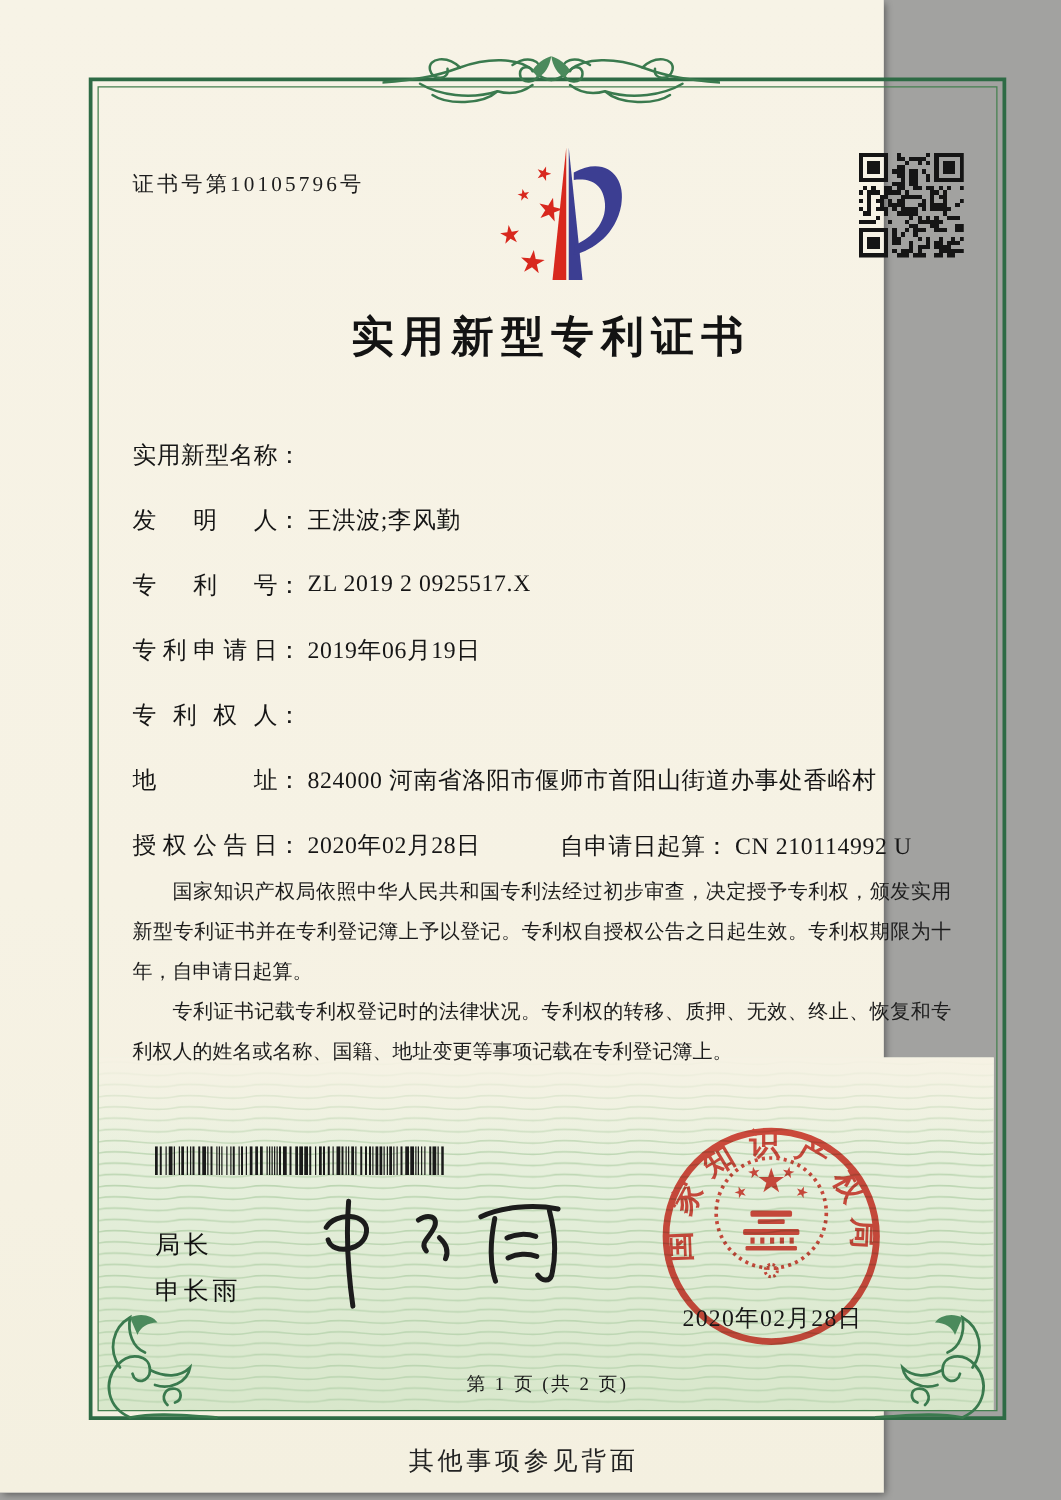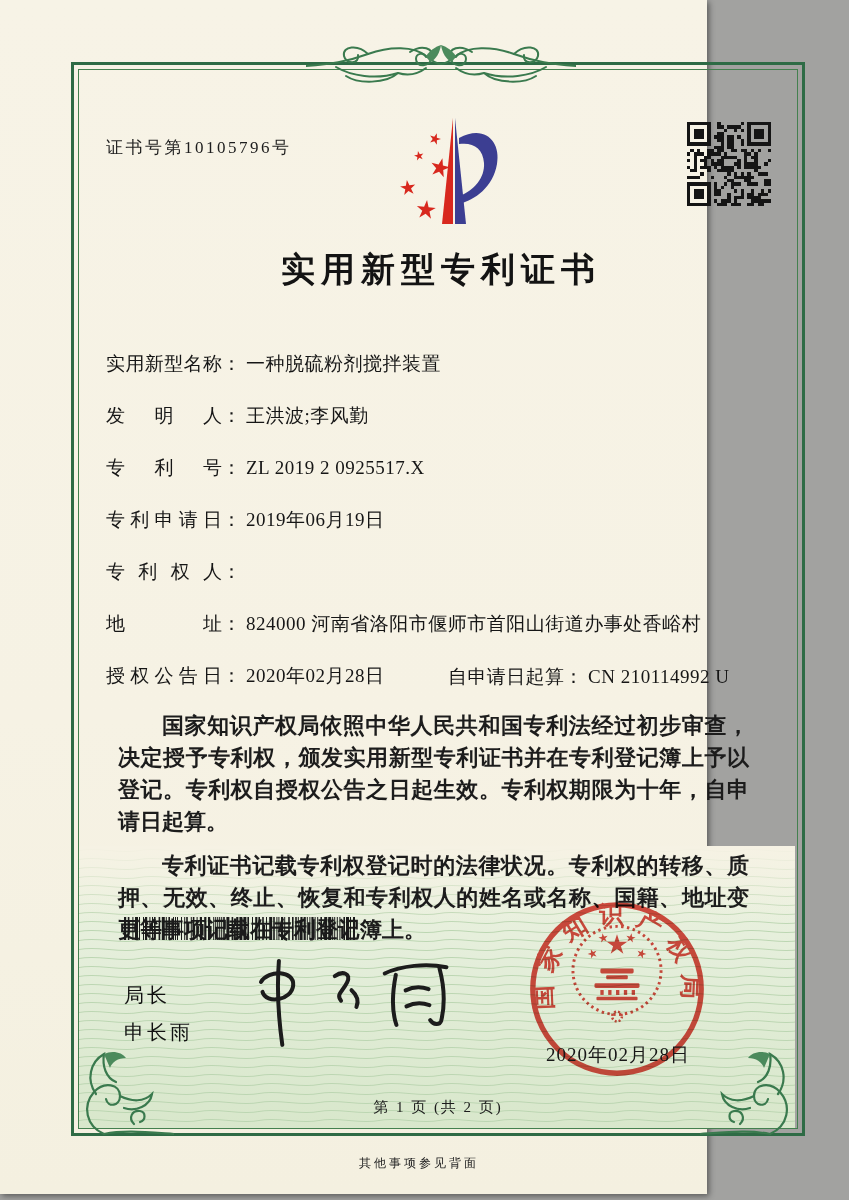--- a/index.html
+++ b/index.html
@@ -32,33 +32,33 @@
   .title{position:absolute;left:71px;top:247px;width:734px;text-align:center;
         font-size:34px;font-weight:600;letter-spacing:6px;text-indent:6px;color:#131313;z-index:5;}
   .fields{position:absolute;left:106px;top:352px;width:680px;z-index:5;}
   .frow{display:flex;align-items:center;height:24px;margin-bottom:28px;position:relative;}
   .flabel{display:inline-block;width:116px;font-size:19px;color:#161616;
         text-align:justify;text-align-last:justify;}
   .fcolon{font-size:19px;margin-right:5px;color:#161616;}
   .fvalue{font-size:19px;letter-spacing:.5px;color:#161616;white-space:nowrap;}
   .fgroup2{position:absolute;left:342px;top:0;display:flex;align-items:baseline;}
   .paras{position:absolute;left:106px;top:698px;width:655px;z-index:5;}
-  .paras p{margin:12px;font-size:22px;line-height:32px;text-align:justify;
-        text-indent:2em;color:#1c1c1c;font-weight:bold;}
+  .paras p{margin:0;font-size:16px;line-height:32px;text-align:justify;
+        text-indent:2em;color:#1c1c1c;}
   .barcode{position:absolute;left:124px;top:917px;z-index:5;}
   .signer-title{position:absolute;left:124px;top:982px;font-size:20px;letter-spacing:3px;color:#111;z-index:5;}
   .signer-name{position:absolute;left:124px;top:1019px;font-size:20px;letter-spacing:3px;color:#111;z-index:5;}
   .autograph{position:absolute;left:248px;top:945px;z-index:5;transform:rotate(-3deg);}
   .seal{position:absolute;left:524px;top:898px;z-index:5;mix-blend-mode:multiply;}
   .seal-date{position:absolute;left:533px;top:1042px;width:170px;text-align:center;
         font-size:19px;letter-spacing:1px;color:#171717;z-index:6;}
   .page-indicator{position:absolute;left:71px;top:1098px;width:734px;text-align:center;
         font-size:15px;letter-spacing:2px;color:#1b1b1b;z-index:5;}
   .back-note{position:absolute;left:0;top:1155px;width:838px;text-align:center;
-        font-size:12px;letter-spacing:3px;color:#222;z-index:5;}
+        font-size:20px;letter-spacing:3px;color:#222;z-index:5;}
 </style>
 </head>
 <body>
 
 <div class="scan">
   <div class="page">
 
     <div class="band">
       <svg width="716" height="282">
         <defs>
@@ -132,21 +132,20 @@
           <path d="M0 0h1v1h-1zM1 0h1v1h-1zM2 0h1v1h-1zM3 0h1v1h-1zM4 0h1v1h-1zM5 0h1v1h-1zM6 0h1v1h-1zM0 1h1v1h-1zM6 1h1v1h-1zM0 2h1v1h-1zM2 2h1v1h-1zM3 2h1v1h-1zM4 2h1v1h-1zM6 2h1v1h-1zM0 3h1v1h-1zM2 3h1v1h-1zM3 3h1v1h-1zM4 3h1v1h-1zM6 3h1v1h-1zM0 4h1v1h-1zM2 4h1v1h-1zM3 4h1v1h-1zM4 4h1v1h-1zM6 4h1v1h-1zM0 5h1v1h-1zM6 5h1v1h-1zM0 6h1v1h-1zM1 6h1v1h-1zM2 6h1v1h-1zM3 6h1v1h-1zM4 6h1v1h-1zM5 6h1v1h-1zM6 6h1v1h-1zM18 0h1v1h-1zM19 0h1v1h-1zM20 0h1v1h-1zM21 0h1v1h-1zM22 0h1v1h-1zM23 0h1v1h-1zM24 0h1v1h-1zM18 1h1v1h-1zM24 1h1v1h-1zM18 2h1v1h-1zM20 2h1v1h-1zM21 2h1v1h-1zM22 2h1v1h-1zM24 2h1v1h-1zM18 3h1v1h-1zM20 3h1v1h-1zM21 3h1v1h-1zM22 3h1v1h-1zM24 3h1v1h-1zM18 4h1v1h-1zM20 4h1v1h-1zM21 4h1v1h-1zM22 4h1v1h-1zM24 4h1v1h-1zM18 5h1v1h-1zM24 5h1v1h-1zM18 6h1v1h-1zM19 6h1v1h-1zM20 6h1v1h-1zM21 6h1v1h-1zM22 6h1v1h-1zM23 6h1v1h-1zM24 6h1v1h-1zM0 18h1v1h-1zM1 18h1v1h-1zM2 18h1v1h-1zM3 18h1v1h-1zM4 18h1v1h-1zM5 18h1v1h-1zM6 18h1v1h-1zM0 19h1v1h-1zM6 19h1v1h-1zM0 20h1v1h-1zM2 20h1v1h-1zM3 20h1v1h-1zM4 20h1v1h-1zM6 20h1v1h-1zM0 21h1v1h-1zM2 21h1v1h-1zM3 21h1v1h-1zM4 21h1v1h-1zM6 21h1v1h-1zM0 22h1v1h-1zM2 22h1v1h-1zM3 22h1v1h-1zM4 22h1v1h-1zM6 22h1v1h-1zM0 23h1v1h-1zM6 23h1v1h-1zM0 24h1v1h-1zM1 24h1v1h-1zM2 24h1v1h-1zM3 24h1v1h-1zM4 24h1v1h-1zM5 24h1v1h-1zM6 24h1v1h-1zM9 0h1v1h-1zM16 0h1v1h-1zM9 1h1v1h-1zM10 1h1v1h-1zM12 1h1v1h-1zM13 1h1v1h-1zM14 1h1v1h-1zM15 1h1v1h-1zM11 2h1v1h-1zM14 2h1v1h-1zM16 2h1v1h-1zM9 3h1v1h-1zM10 3h1v1h-1zM8 4h1v1h-1zM9 4h1v1h-1zM10 4h1v1h-1zM12 4h1v1h-1zM13 4h1v1h-1zM15 4h1v1h-1zM9 5h1v1h-1zM10 5h1v1h-1zM12 5h1v1h-1zM13 5h1v1h-1zM16 5h1v1h-1zM10 6h1v1h-1zM12 6h1v1h-1zM13 6h1v1h-1zM16 6h1v1h-1zM8 7h1v1h-1zM9 7h1v1h-1zM10 7h1v1h-1zM12 7h1v1h-1zM13 7h1v1h-1zM1 8h1v1h-1zM3 8h1v1h-1zM6 8h1v1h-1zM7 8h1v1h-1zM9 8h1v1h-1zM10 8h1v1h-1zM13 8h1v1h-1zM14 8h1v1h-1zM16 8h1v1h-1zM17 8h1v1h-1zM19 8h1v1h-1zM21 8h1v1h-1zM24 8h1v1h-1zM0 9h1v1h-1zM2 9h1v1h-1zM3 9h1v1h-1zM4 9h1v1h-1zM6 9h1v1h-1zM7 9h1v1h-1zM8 9h1v1h-1zM9 9h1v1h-1zM11 9h1v1h-1zM17 9h1v1h-1zM18 9h1v1h-1zM20 9h1v1h-1zM2 10h1v1h-1zM5 10h1v1h-1zM6 10h1v1h-1zM10 10h1v1h-1zM11 10h1v1h-1zM12 10h1v1h-1zM13 10h1v1h-1zM14 10h1v1h-1zM17 10h1v1h-1zM19 10h1v1h-1zM20 10h1v1h-1zM0 11h1v1h-1zM2 11h1v1h-1zM4 11h1v1h-1zM5 11h1v1h-1zM7 11h1v1h-1zM9 11h1v1h-1zM10 11h1v1h-1zM15 11h1v1h-1zM17 11h1v1h-1zM20 11h1v1h-1zM24 11h1v1h-1zM2 12h1v1h-1zM5 12h1v1h-1zM7 12h1v1h-1zM8 12h1v1h-1zM9 12h1v1h-1zM10 12h1v1h-1zM14 12h1v1h-1zM15 12h1v1h-1zM17 12h1v1h-1zM18 12h1v1h-1zM19 12h1v1h-1zM20 12h1v1h-1zM23 12h1v1h-1zM0 13h1v1h-1zM2 13h1v1h-1zM4 13h1v1h-1zM5 13h1v1h-1zM6 13h1v1h-1zM8 13h1v1h-1zM10 13h1v1h-1zM11 13h1v1h-1zM12 13h1v1h-1zM13 13h1v1h-1zM15 13h1v1h-1zM17 13h1v1h-1zM18 13h1v1h-1zM19 13h1v1h-1zM20 13h1v1h-1zM21 13h1v1h-1zM1 14h1v1h-1zM2 14h1v1h-1zM6 14h1v1h-1zM9 14h1v1h-1zM10 14h1v1h-1zM11 14h1v1h-1zM12 14h1v1h-1zM13 14h1v1h-1zM20 14h1v1h-1zM4 15h1v1h-1zM12 15h1v1h-1zM14 15h1v1h-1zM16 15h1v1h-1zM18 15h1v1h-1zM21 15h1v1h-1zM22 15h1v1h-1zM23 15h1v1h-1zM0 16h1v1h-1zM1 16h1v1h-1zM2 16h1v1h-1zM3 16h1v1h-1zM7 16h1v1h-1zM11 16h1v1h-1zM14 16h1v1h-1zM15 16h1v1h-1zM16 16h1v1h-1zM17 16h1v1h-1zM18 16h1v1h-1zM19 16h1v1h-1zM12 17h1v1h-1zM13 17h1v1h-1zM17 17h1v1h-1zM18 17h1v1h-1zM23 17h1v1h-1zM24 17h1v1h-1zM8 18h1v1h-1zM11 18h1v1h-1zM13 18h1v1h-1zM14 18h1v1h-1zM15 18h1v1h-1zM18 18h1v1h-1zM19 18h1v1h-1zM20 18h1v1h-1zM23 18h1v1h-1zM24 18h1v1h-1zM8 19h1v1h-1zM10 19h1v1h-1zM13 19h1v1h-1zM8 20h1v1h-1zM9 20h1v1h-1zM14 20h1v1h-1zM16 20h1v1h-1zM19 20h1v1h-1zM22 20h1v1h-1zM24 20h1v1h-1zM8 21h1v1h-1zM9 21h1v1h-1zM12 21h1v1h-1zM16 21h1v1h-1zM18 21h1v1h-1zM19 21h1v1h-1zM21 21h1v1h-1zM22 21h1v1h-1zM23 21h1v1h-1zM12 22h1v1h-1zM14 22h1v1h-1zM15 22h1v1h-1zM16 22h1v1h-1zM18 22h1v1h-1zM19 22h1v1h-1zM20 22h1v1h-1zM21 22h1v1h-1zM8 23h1v1h-1zM10 23h1v1h-1zM11 23h1v1h-1zM12 23h1v1h-1zM14 23h1v1h-1zM19 23h1v1h-1zM20 23h1v1h-1zM21 23h1v1h-1zM22 23h1v1h-1zM23 23h1v1h-1zM24 23h1v1h-1zM9 24h1v1h-1zM10 24h1v1h-1zM11 24h1v1h-1zM13 24h1v1h-1zM14 24h1v1h-1zM15 24h1v1h-1zM18 24h1v1h-1zM19 24h1v1h-1zM21 24h1v1h-1zM22 24h1v1h-1z" fill="#151515"></path>
         </svg>
     </div>
 
     <div class="title">实用新型专利证书</div>
 
     <div class="fields">
       <div class="frow">
         <span class="flabel">实用新型名称</span>
           <span class="fcolon">：</span>
-          <span class="fvalue">一种脱硫粉剂搅拌装置</span>
       </div>
       <div class="frow">
         <span class="flabel">发明人</span>
           <span class="fcolon">：</span>
           <span class="fvalue">王洪波;李风勤</span>
       </div>
       <div class="frow">
         <span class="flabel">专利号</span>
           <span class="fcolon">：</span>
           <span class="fvalue">ZL 2019 2 0925517.X</span>

